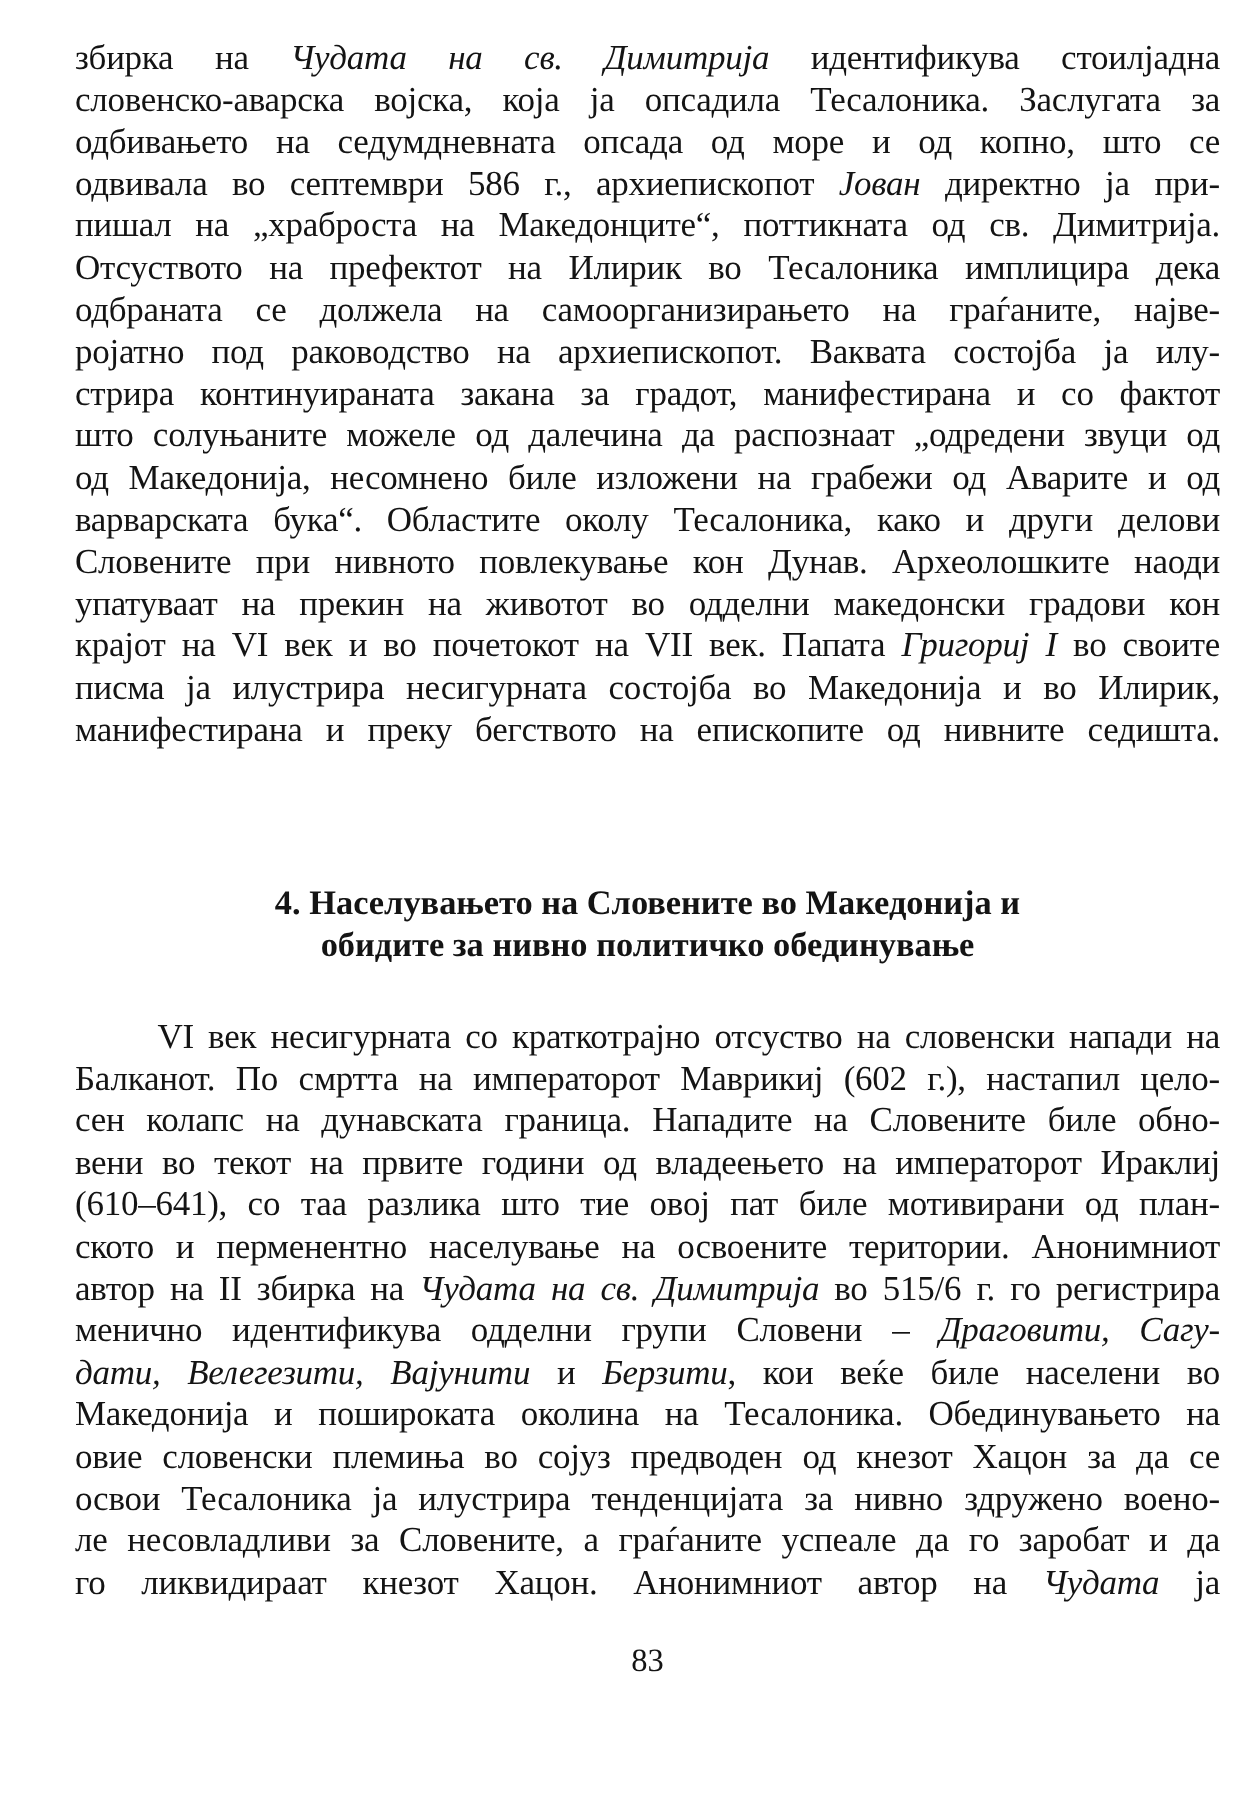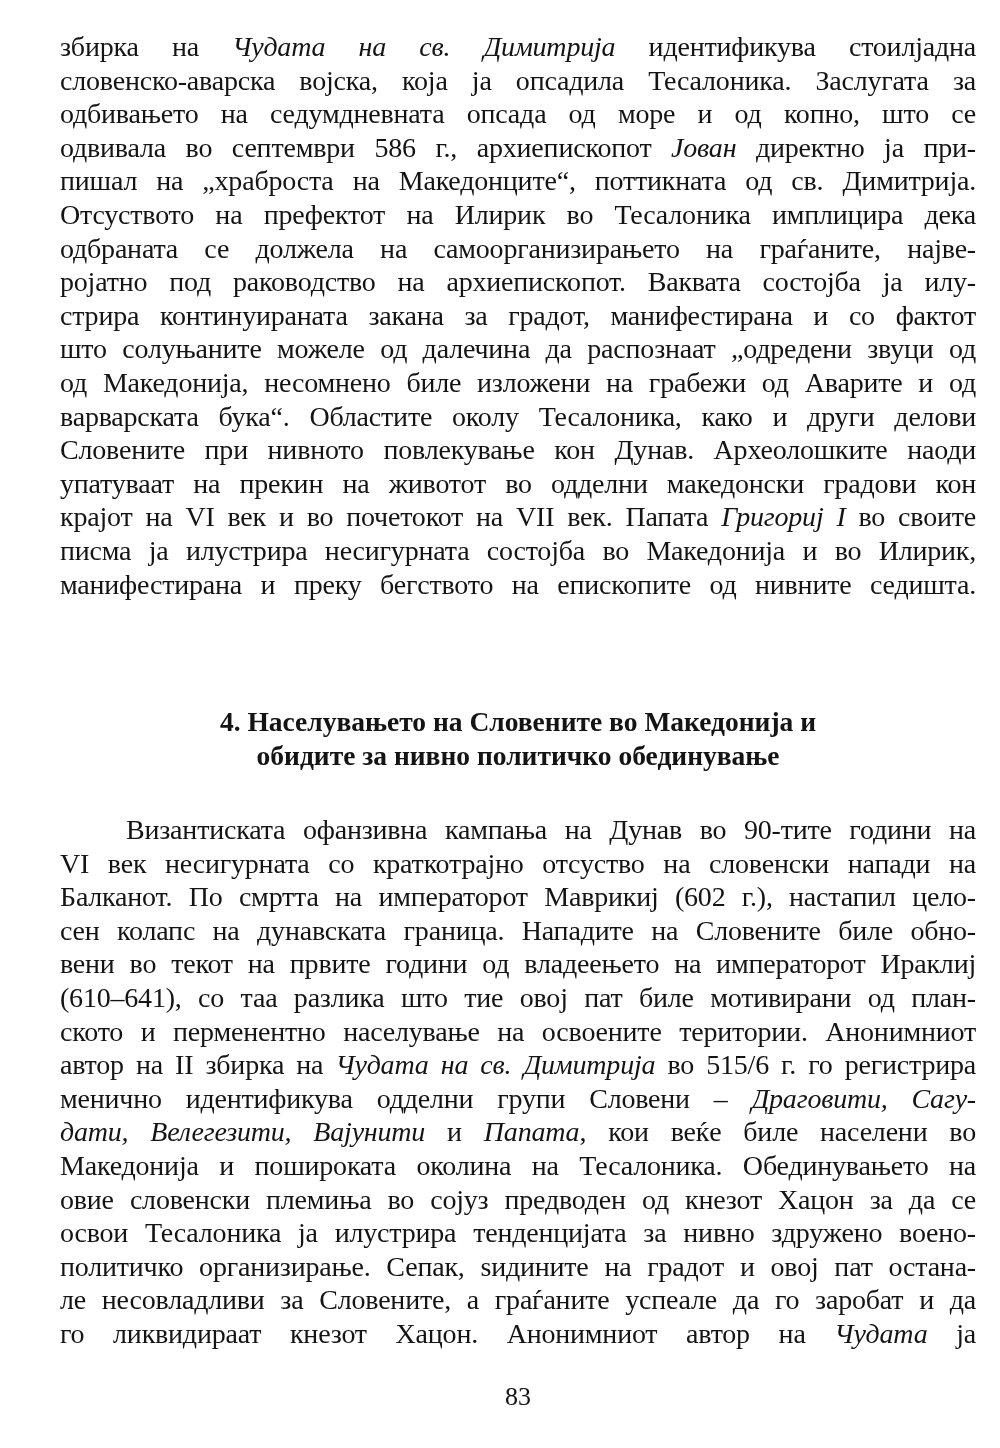--- a/index.html
+++ b/index.html
@@ -74,33 +74,31 @@
       <div class="line" data-name="text-line"><span data-name="text-segment">писма ја илустрира несигурната состојба во Македонија и во Илирик,</span></div>
       <div class="line" data-name="text-line"><span data-name="text-segment">манифестирана и преку бегството на епископите од нивните седишта.</span></div>
     </div>
 
   <div class="heading" data-name="section-heading">
     <div data-name="section-heading-line-1">4. Населувањето на Словените во Македонија и</div>
     <div data-name="section-heading-line-2">обидите за нивно политичко обединување</div>
   </div>
 
   <div class="para" data-name="paragraph-2">
-      <div class="line" data-name="text-line"><span data-name="text-segment">Византиската офанзивна кампања на Дунав во 90-тите години на</span></div>
       <div class="line" data-name="text-line"><span data-name="text-segment">VI век несигурната со краткотрајно отсуство на словенски напади на</span></div>
       <div class="line" data-name="text-line"><span data-name="text-segment">Балканот. По смртта на императорот Маврикиј (602 г.), настапил цело-</span></div>
       <div class="line" data-name="text-line"><span data-name="text-segment">сен колапс на дунавската граница. Нападите на Словените биле обно-</span></div>
       <div class="line" data-name="text-line"><span data-name="text-segment">вени во текот на првите години од владеењето на императорот Ираклиј</span></div>
       <div class="line" data-name="text-line"><span data-name="text-segment">(610–641), со таа разлика што тие овој пат биле мотивирани од план-</span></div>
       <div class="line" data-name="text-line"><span data-name="text-segment">ското и перменентно населување на освоените територии. Анонимниот</span></div>
       <div class="line" data-name="text-line"><span data-name="text-segment">автор на II збирка на </span><span class="it" data-name="italic-text-segment">Чудата на св. Димитрија</span><span data-name="text-segment"> во 515/6 г. го регистрира</span></div>
       <div class="line" data-name="text-line"><span data-name="text-segment">менично идентификува одделни групи Словени – </span><span class="it" data-name="italic-text-segment">Драговити, Сагу-</span></div>
-      <div class="line" data-name="text-line"><span class="it" data-name="italic-text-segment">дати, Велегезити, Вајунити</span><span data-name="text-segment"> и </span><span class="it" data-name="italic-text-segment">Папата</span><span data-name="text-segment">, кои веќе биле населени во</span></div>
+      <div class="line" data-name="text-line"><span class="it" data-name="italic-text-segment">дати, Велегезити, Вајунити</span><span data-name="text-segment"> и </span><span class="it" data-name="italic-text-segment">Берзити</span><span data-name="text-segment">, кои веќе биле населени во</span></div>
       <div class="line" data-name="text-line"><span data-name="text-segment">Македонија и пошироката околина на Тесалоника. Обединувањето на</span></div>
       <div class="line" data-name="text-line"><span data-name="text-segment">овие словенски племиња во сојуз предводен од кнезот Хацон за да се</span></div>
       <div class="line" data-name="text-line"><span data-name="text-segment">освои Тесалоника ја илустрира тенденцијата за нивно здружено воено-</span></div>
-      <div class="line" data-name="text-line"><span data-name="text-segment">политичко организирање. Сепак, ѕидините на градот и овој пат остана-</span></div>
       <div class="line" data-name="text-line"><span data-name="text-segment">ле несовладливи за Словените, а граѓаните успеале да го заробат и да</span></div>
       <div class="line" data-name="text-line"><span data-name="text-segment">го ликвидираат кнезот Хацон. Анонимниот автор на </span><span class="it" data-name="italic-text-segment">Чудата</span><span data-name="text-segment"> ја</span></div>
     </div>
 
   <div class="footer" data-name="page-number">83</div>
 
 </div>
 
 </body></html>

